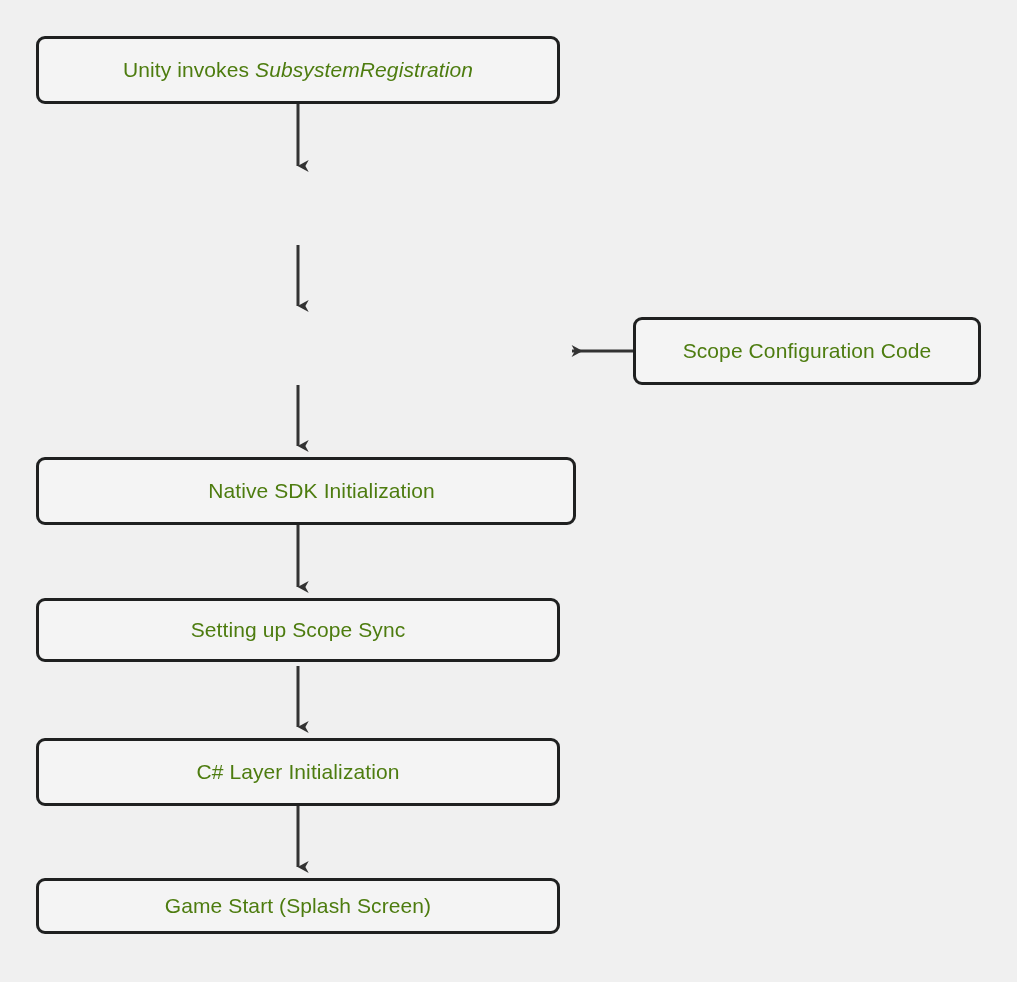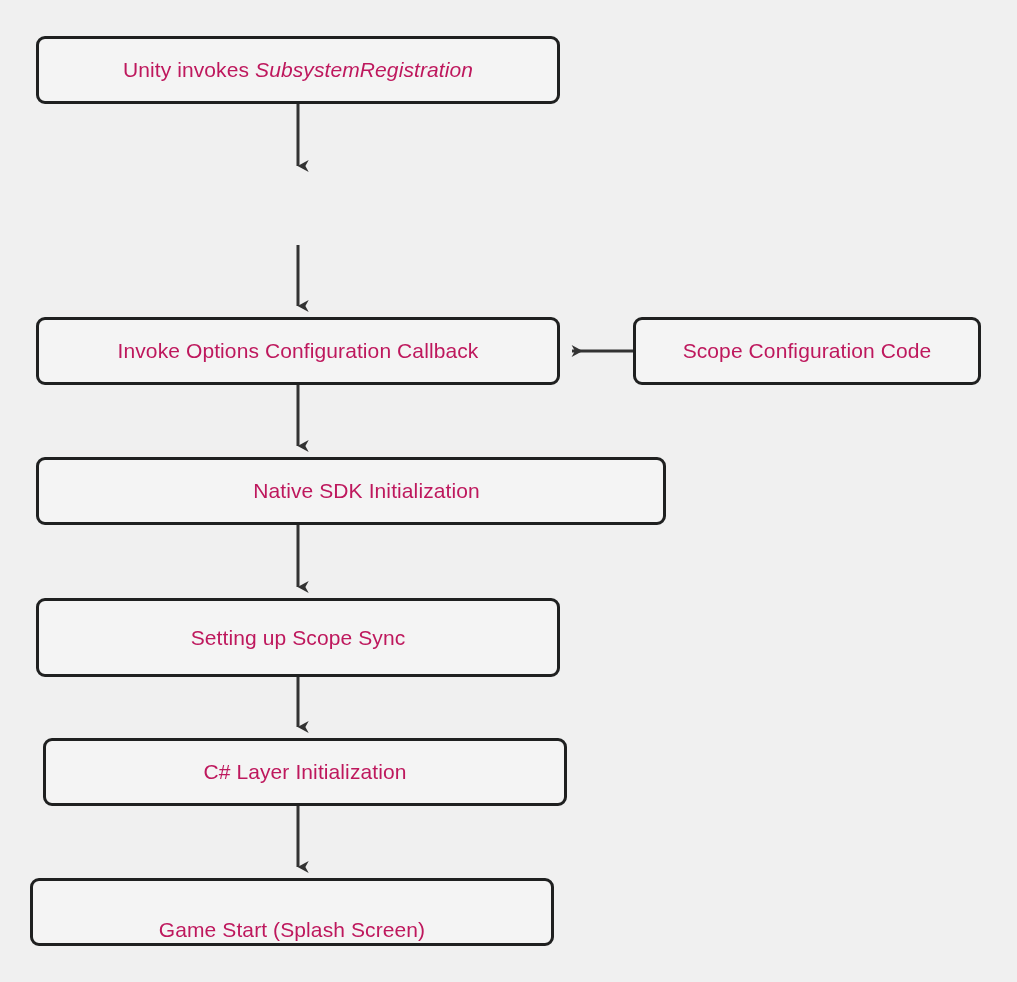--- a/index.html
+++ b/index.html
@@ -29,21 +29,21 @@
     box-sizing: border-box;
     background: #f4f4f4;
     border: 3px solid #1f2020;
     border-radius: 9px;
     display: flex;
     align-items: center;
     justify-content: center;
     text-align: center;
   }
   .node-label {
-    color: #be185d;
+    color: #4d7c0f;
     font-size: 21px;
     line-height: 26px;
     letter-spacing: 0.1px;
     white-space: nowrap;
     padding: 0 10px;
   }
   .node-label .em {
     font-style: italic;
   }
 </style>
@@ -85,37 +85,34 @@
     </g>
   </svg>
 
   <div class="node" style="left:36px; top:36px; width:524px; height:68px;">
     <div class="node-label">
       <span>Unity invokes </span><span class="em">SubsystemRegistration</span>
     </div>
   </div>
 
 
-  <div class="node" style="left:36px; top:317px; width:524px; height:68px;">
-    <div class="node-label">Invoke Options Configuration Callback</div>
-  </div>
 
-  <div class="node" style="left:36px; top:457px; width:630px; height:68px;padding-left:31px;">
+  <div class="node" style="left:36px; top:457px; width:540px; height:68px;padding-left:31px;">
     <div class="node-label">Native SDK Initialization</div>
   </div>
 
-  <div class="node" style="left:36px; top:598px; width:524px; height:79px;">
+  <div class="node" style="left:36px; top:598px; width:524px; height:64px;">
     <div class="node-label">Setting up Scope Sync</div>
   </div>
 
-  <div class="node" style="left:36px; top:738px; width:524px; height:68px;margin-left:7px;">
+  <div class="node" style="left:36px; top:738px; width:524px; height:68px;">
     <div class="node-label">C# Layer Initialization</div>
   </div>
 
-  <div class="node" style="left:30px; top:878px; width:524px; height:68px;align-items:flex-end;">
+  <div class="node" style="left:36px; top:878px; width:524px; height:56px;">
     <div class="node-label">Game Start (Splash Screen)</div>
   </div>
 
   <div class="node" style="left:633px; top:317px; width:348px; height:68px;">
     <div class="node-label">Scope Configuration Code</div>
   </div>
 
 </div>
 
 </body></html>

